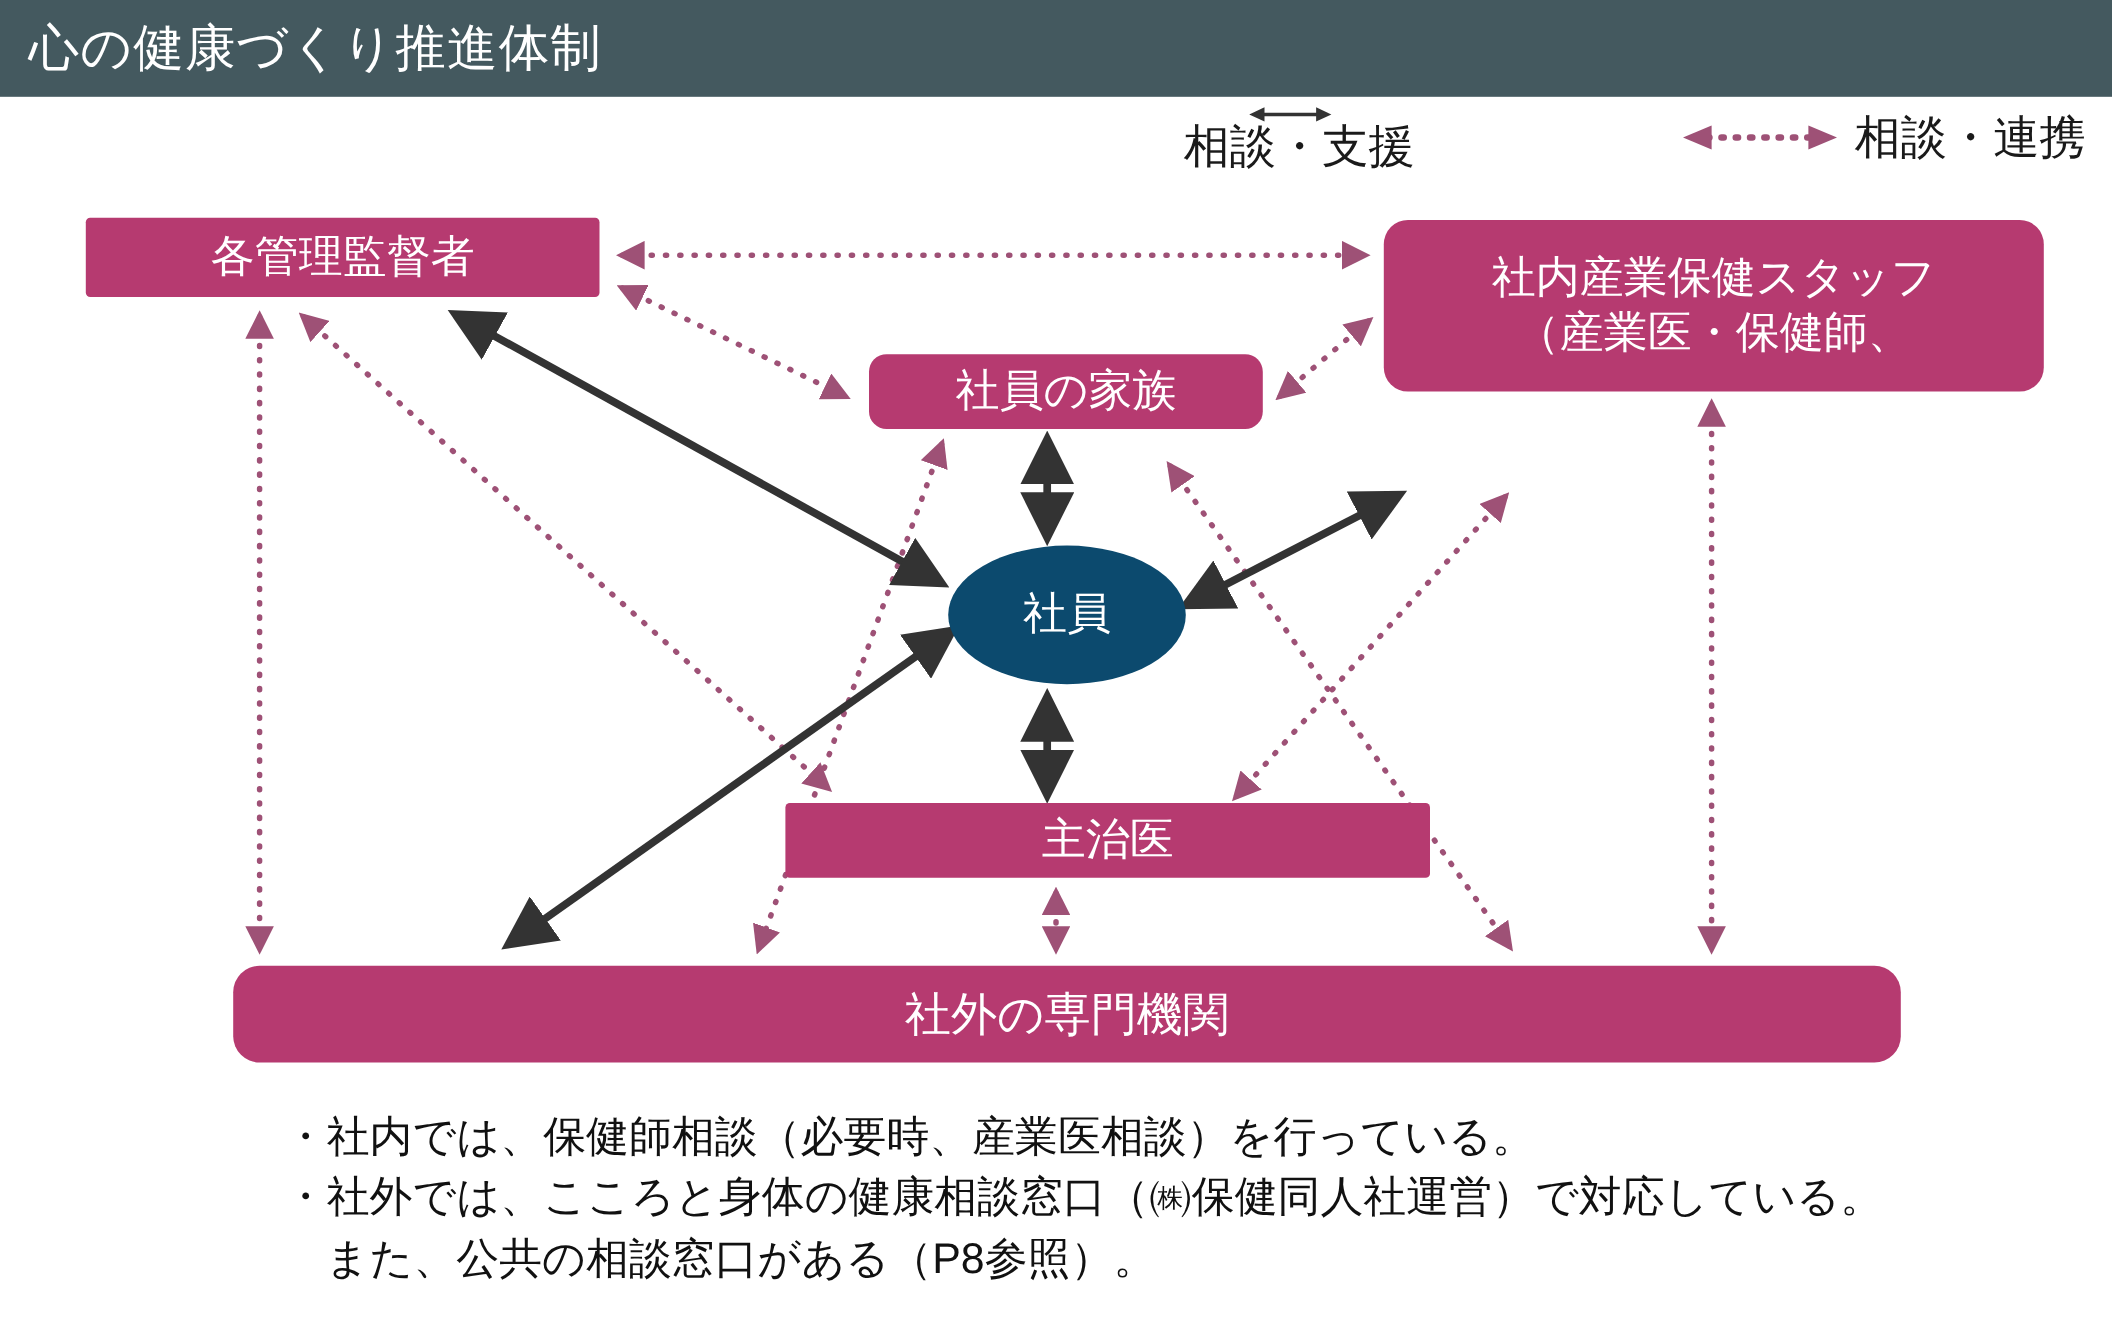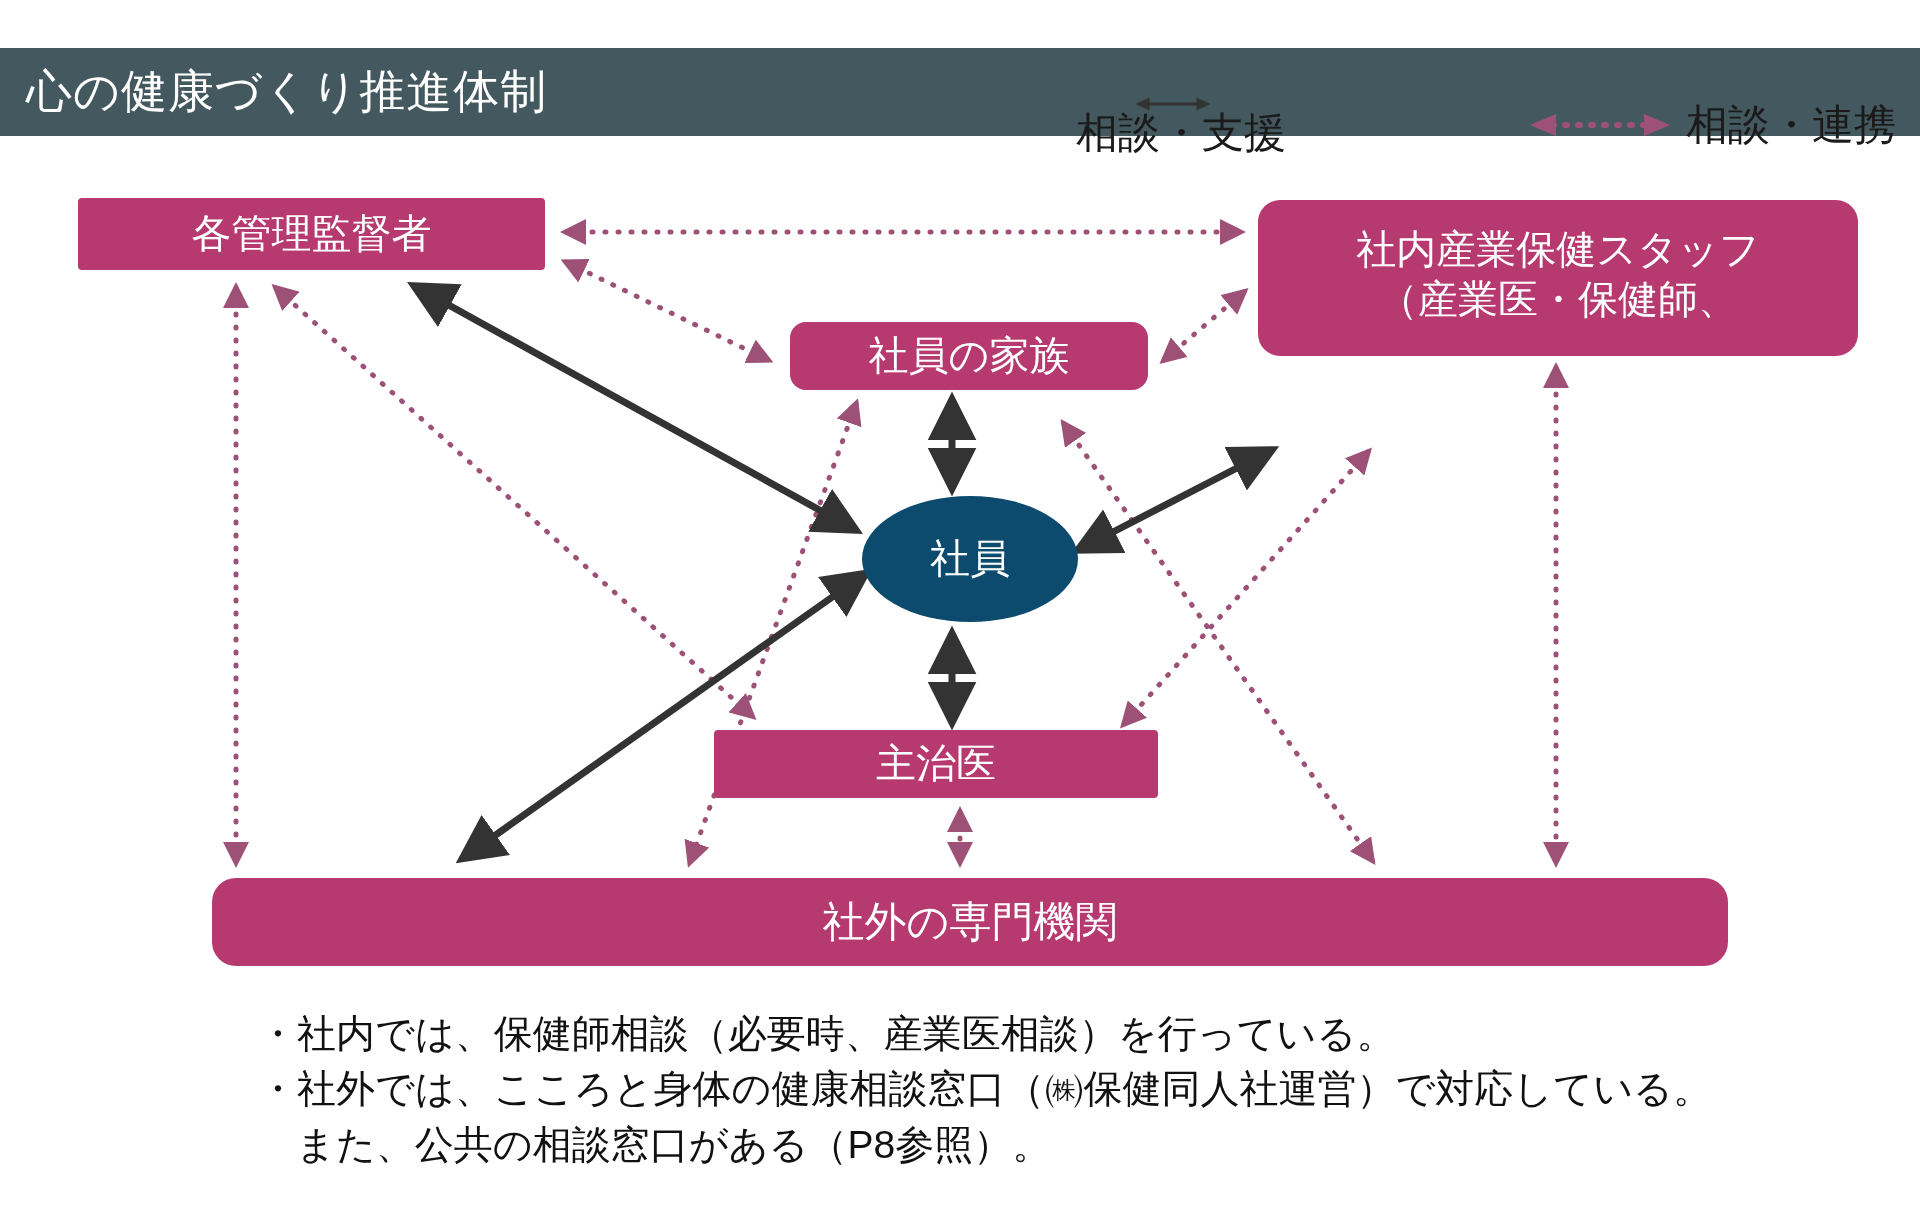--- a/index.html
+++ b/index.html
@@ -9,21 +9,20 @@
     font-family:"Liberation Sans","DejaVu Sans",sans-serif;
     overflow:hidden;
     position:relative;
   }
   #slide{position:relative;width:1920px;height:1218px;}
 
   
   .header{
     position:absolute;left:0;top:0;width:1920px;height:88px;
     background:#44595f;
-    margin-top:48px;
   }
   .header-title{
     position:absolute;left:26px;top:50%;transform:translateY(-50%);
     color:#ffffff;font-size:46px;letter-spacing:1px;white-space:nowrap;
   }
 
   
   .legend{
     position:absolute;left:1060px;top:96px;width:840px;height:58px;
   }
@@ -48,29 +47,29 @@
     box-sizing:border-box;
     line-height:1.24;
     z-index:5;
   }
   .node.rounded{border-radius:18px;}
   .node.pill{border-radius:24px;}
 
   #node-managers{left:78px;top:198px;width:467px;height:72px;font-size:40px;border-radius:4px;}
   #node-staff{left:1258px;top:200px;width:600px;height:156px;font-size:40px;border-radius:22px;}
   #node-family{left:790px;top:322px;width:358px;height:68px;font-size:40px;border-radius:16px;text-align:center;}
-  #node-doctor{left:714px;top:730px;width:444px;height:68px;font-size:40px;border-radius:4px;text-align:center;}
+  #node-doctor{left:714px;top:730px;width:586px;height:68px;font-size:40px;border-radius:4px;text-align:center;}
   #node-external{left:212px;top:878px;width:1516px;height:88px;font-size:42px;border-radius:24px;}
 
   #node-employee{
     left:862px;top:496px;width:216px;height:126px;
     background:#0c4a6e;border-radius:50%;
     font-size:40px;
   }
-  .node-lines span{display:block;font-family:Liberation Mono, monospace;}
+  .node-lines span{display:block;}
 
   
   .footnotes{
     position:absolute;left:258px;top:1006px;width:1600px;
     font-size:39px;color:#111111;line-height:1.42;
   }
   .footnote-line{white-space:nowrap;}
   .footnote-line.indent{padding-left:38px;}
 </style>
 </head>

